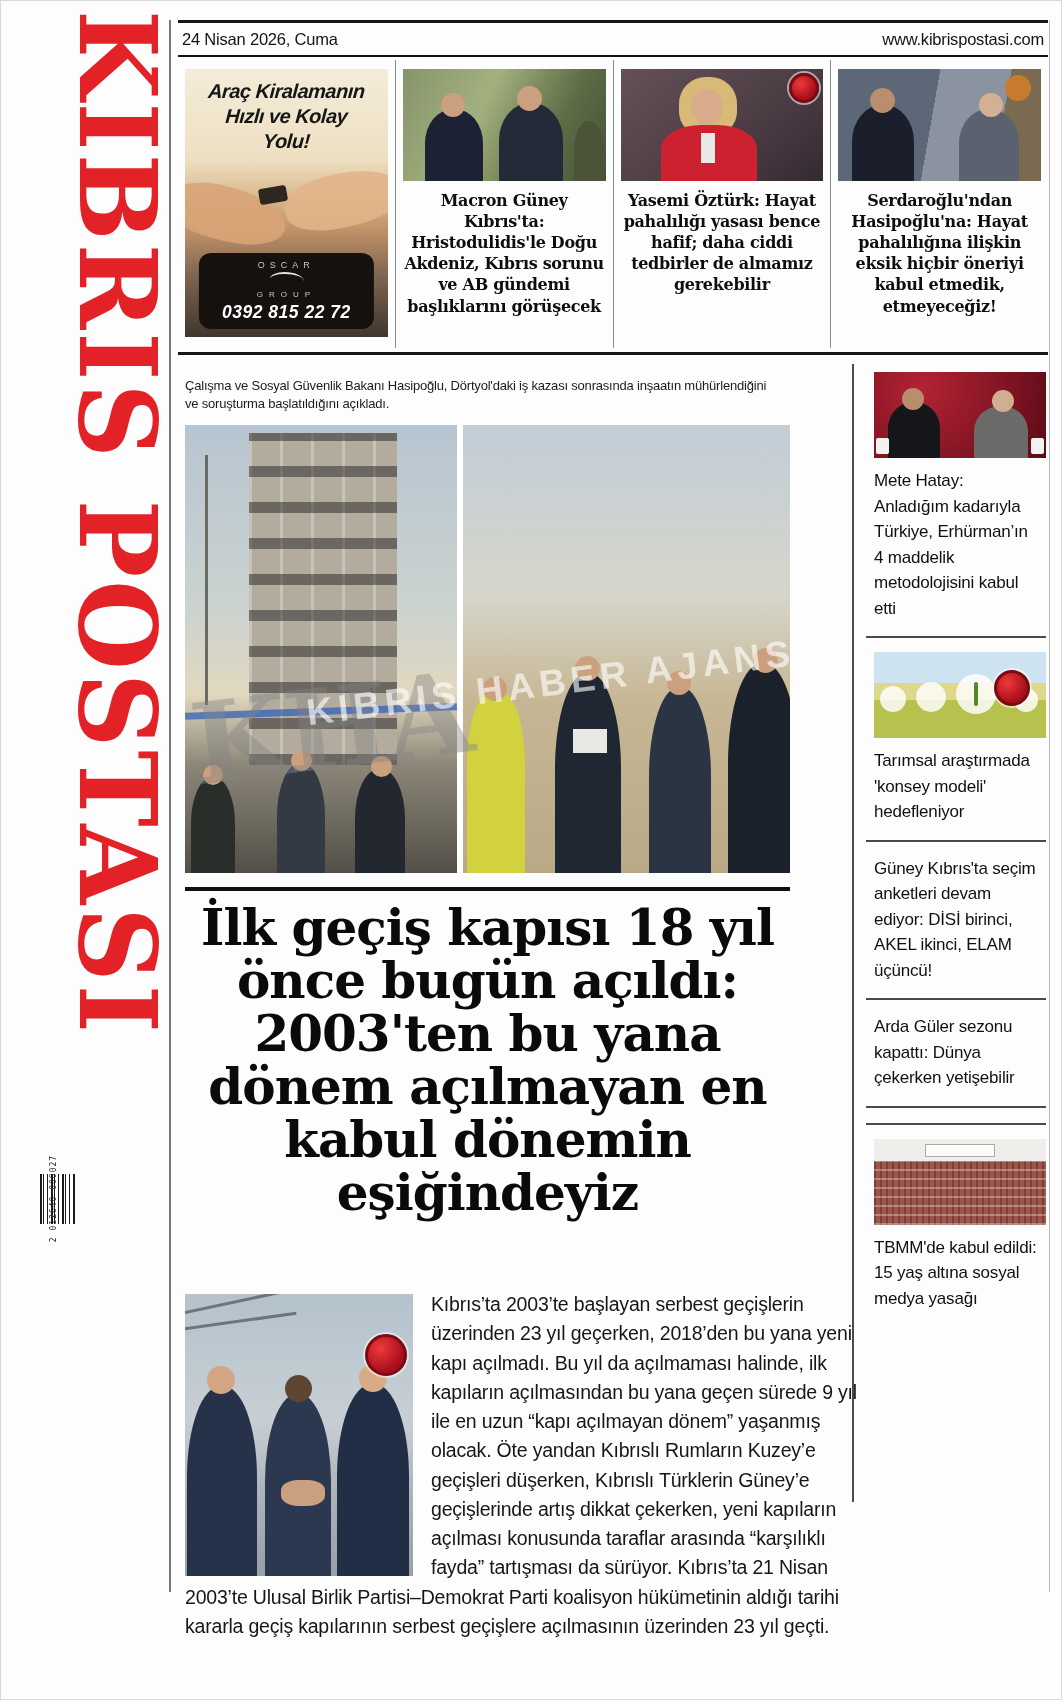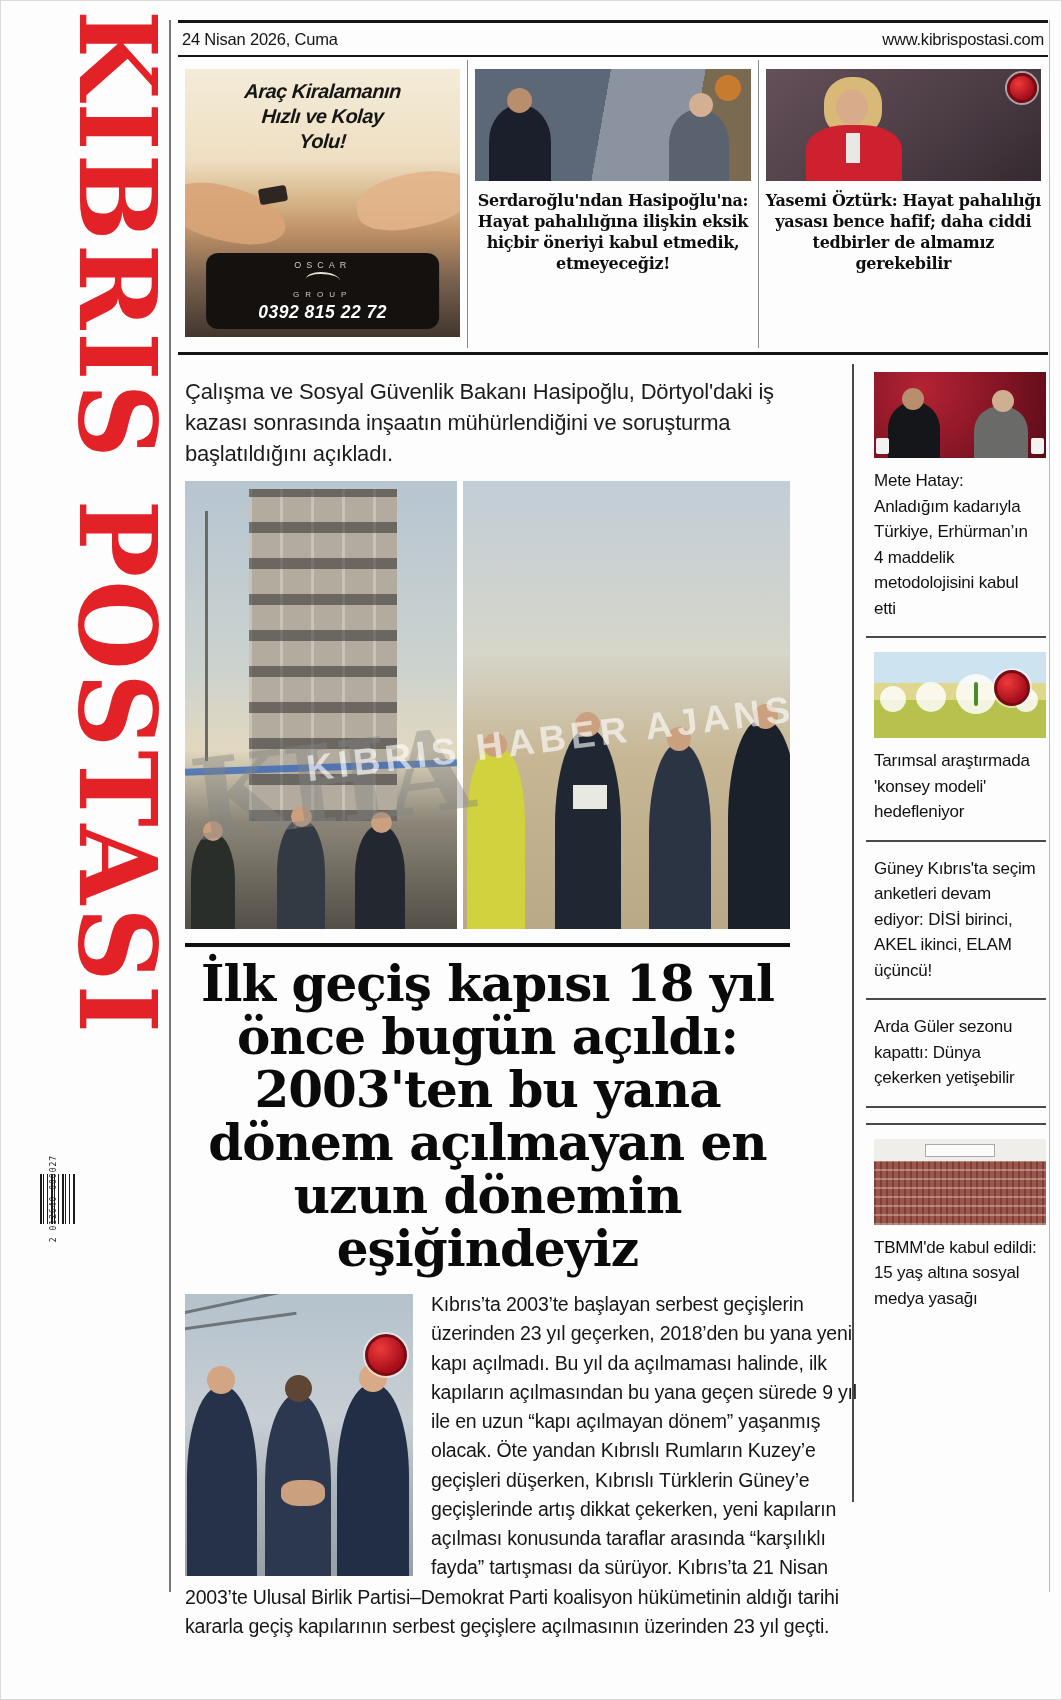--- a/index.html
+++ b/index.html
@@ -57,21 +57,21 @@
   .ph-yasemi{background:linear-gradient(140deg,#645059 0%,#4b3c44 60%,#352a31 100%);}
   .hair-blonde{position:absolute;border-radius:46% 46% 40% 40%;background:#d9b977;}
   .jacket-red{position:absolute;border-radius:42% 42% 0 0;background:#cd2130;}
   .shirt{position:absolute;background:#e8e8e6;}
   
   .hrule-full{position:absolute;left:178px;top:352px;width:870px;height:2.5px;background:#161616;}
   
   .maincol{position:absolute;left:185px;top:364px;width:605px;}
   .lead-headline{font-family:"DejaVu Serif",serif;font-weight:bold;font-size:34px;
                  line-height:1.17;color:#0c0c0c;letter-spacing:-0.5px;}
-  .standfirst{margin-top:13px;font-size:22px;line-height:1.4;color:#1c1c1c;width:592px;letter-spacing:-0.2px;}
+  .standfirst{margin-top:13px;font-size:13px;line-height:1.4;color:#1c1c1c;width:592px;letter-spacing:-0.2px;}
   .ph-main{position:relative;margin-top:12px;width:605px;height:448px;overflow:hidden;background:#c9cdd0;}
   .panel{position:absolute;top:0;height:100%;}
   .panel-l{left:0;width:272px;background:linear-gradient(180deg,#b7c5d1 0%,#ccd3cf 42%,#e2d8bf 60%,#8b8678 76%,#534f47 100%);}
   .panel-r{left:278px;width:327px;background:linear-gradient(180deg,#c2cdd7 0%,#d6d6ca 38%,#c7b693 62%,#baa987 100%);}
   .gap{position:absolute;left:272px;top:0;width:6px;height:100%;background:#fff;}
   .building{position:absolute;left:64px;top:8px;width:148px;height:332px;background-color:#b3ac9e;
      background-image:repeating-linear-gradient(0deg,rgba(35,35,35,.5) 0 11px,rgba(0,0,0,0) 11px 36px),
                       repeating-linear-gradient(90deg,rgba(255,255,255,.28) 0 3px,rgba(0,0,0,0) 3px 31px);}
   .crane{position:absolute;left:20px;top:30px;width:3px;height:250px;background:#6b6b63;}
   .tape{position:absolute;left:0;right:0;top:63%;height:7px;background:rgba(45,95,185,.72);transform:rotate(-2deg);}
@@ -144,41 +144,51 @@
         <div class="key"></div>
         <div class="ad-badge">
           <div class="oscar">OSCAR</div>
           <div class="horse"></div>
           <div class="group">GROUP</div>
           <div class="phone">0392 815 22 72</div>
         </div>
       </div>
     </div>
 
+    <div class="box">
+      <div class="ph ph-macron">
+        <div class="sil" style="left:22px;bottom:0;width:58px;height:72px;background:#1c2233;"></div>
+        <div class="head" style="left:38px;bottom:64px;width:24px;height:24px;"></div>
+        <div class="sil" style="left:96px;bottom:0;width:64px;height:78px;background:#242a38;"></div>
+        <div class="head" style="left:114px;bottom:70px;width:25px;height:25px;"></div>
+        <div class="sil" style="right:2px;bottom:0;width:30px;height:60px;background:#4c5438;"></div>
+      </div>
+      <div class="box-headline">Macron Güney Kıbrıs'ta: Hristodulidis'le Doğu Akdeniz, Kıbrıs sorunu ve AB gündemi başlıklarını görüşecek</div>
+    </div>
+
+    <div class="box">
+      <div class="ph ph-yasemi">
+        <div class="hair-blonde" style="left:58px;top:8px;width:58px;height:58px;"></div>
+        <div class="head" style="left:70px;top:20px;width:32px;height:36px;background:#d8ac8a;"></div>
+        <div class="jacket-red" style="left:40px;bottom:0;width:96px;height:56px;"></div>
+        <div class="shirt" style="left:80px;bottom:18px;width:14px;height:30px;"></div>
+        <div class="badge" style="right:4px;top:4px;width:24px;height:24px;"></div>
+      </div>
+      <div class="box-headline">Yasemi Öztürk: Hayat pahalılığı yasası bence hafif; daha ciddi tedbirler de almamız gerekebilir</div>
+    </div>
 
     <div class="box">
       <div class="ph ph-serdar">
         <div class="sil" style="left:14px;bottom:0;width:62px;height:76px;background:#1a1f2b;"></div>
         <div class="head" style="left:32px;bottom:68px;width:25px;height:25px;background:#b98e6c;"></div>
         <div class="sil" style="right:22px;bottom:0;width:60px;height:72px;background:#5a6270;"></div>
         <div class="head" style="right:38px;bottom:64px;width:24px;height:24px;background:#d3b092;"></div>
         <div style="position:absolute;right:10px;top:6px;width:26px;height:26px;border-radius:50%;background:#c77b2e;"></div>
       </div>
       <div class="box-headline">Serdaroğlu'ndan Hasipoğlu'na: Hayat pahalılığına ilişkin eksik hiçbir öneriyi kabul etmedik, etmeyeceğiz!</div>
-    </div>
-
-    <div class="box">
-      <div class="ph ph-yasemi">
-        <div class="hair-blonde" style="left:58px;top:8px;width:58px;height:58px;"></div>
-        <div class="head" style="left:70px;top:20px;width:32px;height:36px;background:#d8ac8a;"></div>
-        <div class="jacket-red" style="left:40px;bottom:0;width:96px;height:56px;"></div>
-        <div class="shirt" style="left:80px;bottom:18px;width:14px;height:30px;"></div>
-        <div class="badge" style="right:4px;top:4px;width:24px;height:24px;"></div>
-      </div>
-      <div class="box-headline">Yasemi Öztürk: Hayat pahalılığı yasası bence hafif; daha ciddi tedbirler de almamız gerekebilir</div>
     </div>
   </div>
 
   <div class="hrule-full"></div>
 
   <div class="maincol">
     <div class="standfirst">Çalışma ve Sosyal Güvenlik Bakanı Hasipoğlu, Dörtyol'daki iş kazası sonrasında inşaatın mühürlendiğini ve soruşturma başlatıldığını açıkladı.</div>
 
     <div class="ph-main">
       <div class="panel panel-l">
@@ -210,21 +220,21 @@
       </div>
     </div>
 
     <div class="hrule-thick"></div>
 
     <div class="feature-headline">
       <span>İlk geçiş kapısı 18 yıl</span>
       <span>önce bugün açıldı:</span>
       <span>2003'ten bu yana</span>
       <span>dönem açılmayan en</span>
-      <span>uzun dönemin</span>
+      <span>kabul dönemin</span>
       <span>eşiğindeyiz</span>
     </div>
   </div>
 
   <div class="bottom">
     <div class="ph-bottom">
       <div class="wire"></div>
       <div class="wire wire2"></div>
       <div class="sil" style="left:2px;bottom:0;width:70px;height:190px;background:#26324a;"></div>
       <div class="head" style="left:22px;bottom:182px;width:28px;height:28px;background:#d3a582;"></div>

